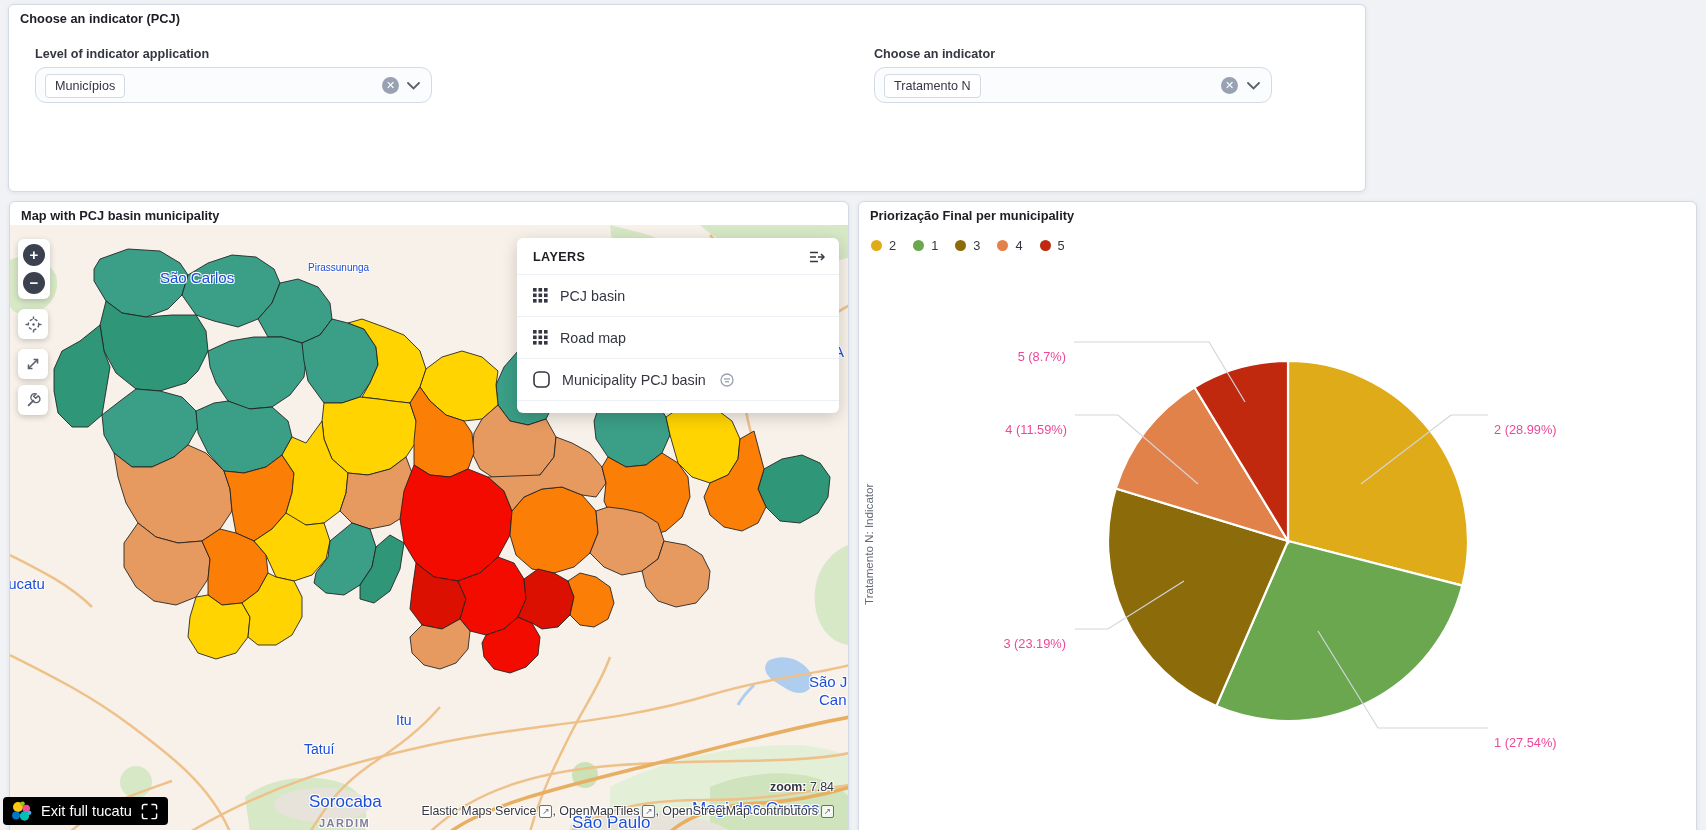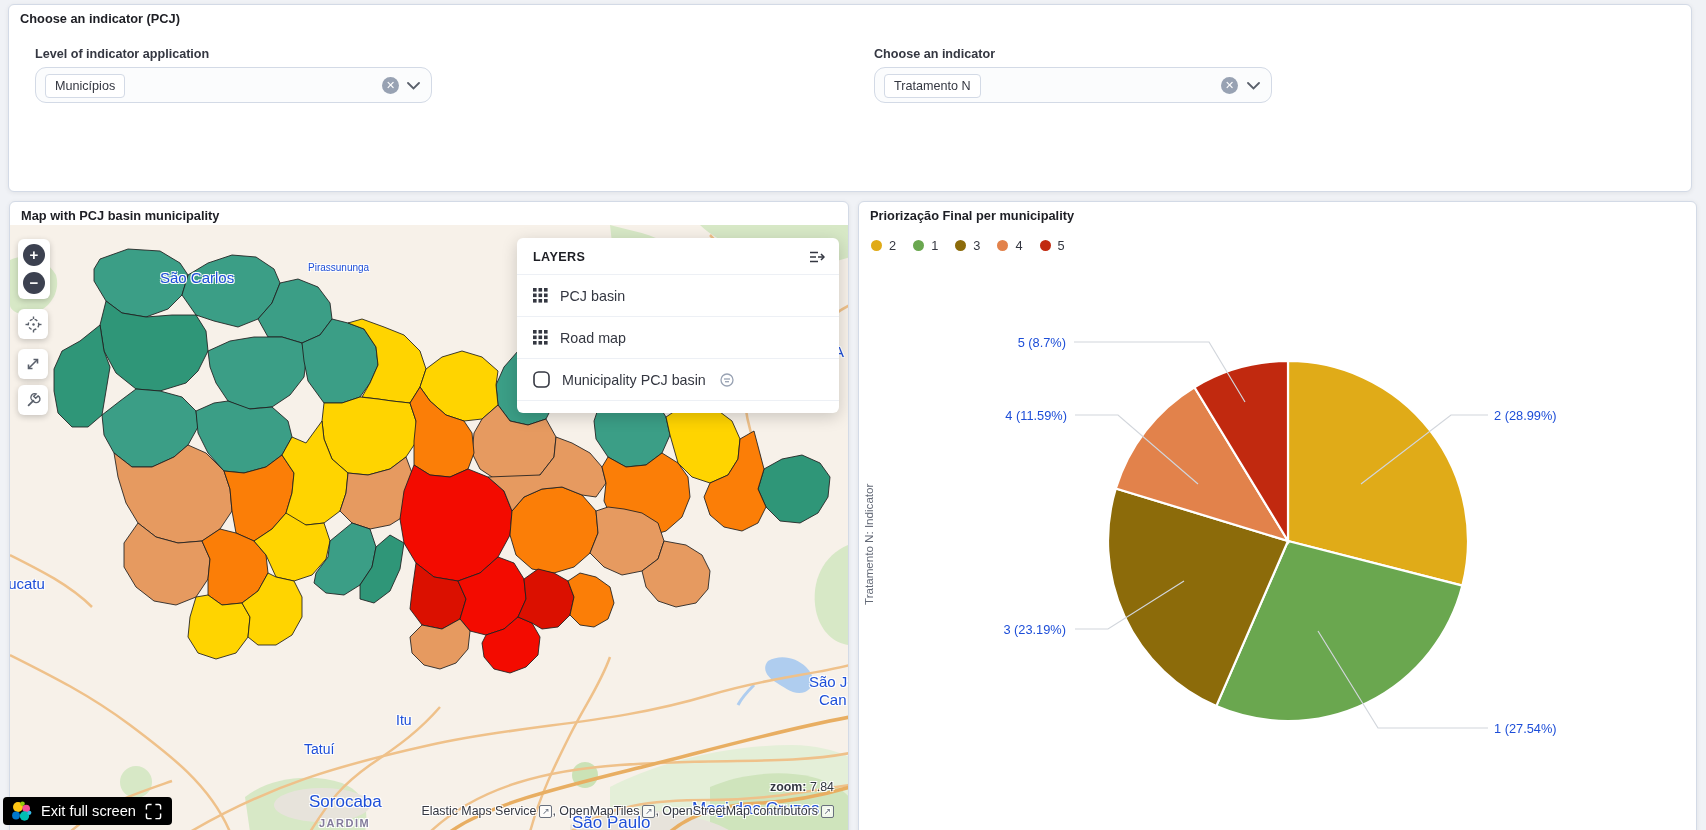--- a/index.html
+++ b/index.html
@@ -1,20 +1,20 @@
 <!DOCTYPE html>
 <html><head>
 <meta charset="utf-8">
 <style>
   html,body{margin:0;padding:0;background:#f6f7fa;font-family:"Liberation Sans","DejaVu Sans",sans-serif;}
   #stage{position:relative;width:1706px;height:830px;overflow:hidden;background:#f0f2f6;}
   .panel{position:absolute;background:#fff;border:1px solid #d3dae6;border-radius:6px;box-shadow:0 1px 5px rgba(0,0,0,.07);box-sizing:border-box;}
   .panel-title{position:absolute;left:11px;top:6px;font-size:12.8px;font-weight:bold;color:#1d1e24;}
   
-  #top-panel{left:8px;top:4px;width:1684px;height:188px;}
+  #top-panel{left:8px;top:4px;width:1358px;height:188px;}
   .ctl-label{position:absolute;font-size:12.6px;font-weight:bold;color:#343741;}
   .combobox{position:absolute;height:36px;background:#fbfcfd;border:1px solid #d3dae6;border-radius:11px;box-sizing:border-box;box-shadow:inset 0 0 0 0 transparent;cursor:pointer;}
   .pill{position:absolute;left:9px;top:6px;height:22px;line-height:22px;padding:0 9px;background:#fff;border:1px solid #d3dae6;border-radius:4px;font-size:12.6px;color:#343741;white-space:nowrap;}
   .combo-clear{position:absolute;top:9px;width:17px;height:17px;border-radius:50%;background:#98a2b3;color:#fff;font-size:11px;line-height:17px;text-align:center;font-weight:bold;cursor:pointer;}
   .combo-caret{position:absolute;top:14px;cursor:pointer;}
   
   #map-panel{left:9px;top:201px;width:840px;height:639px;}
   #map-canvas{position:absolute;left:0;top:23px;right:0;bottom:0;overflow:hidden;border-radius:0 0 6px 6px;cursor:grab;}
   #map-svg{position:absolute;left:0;top:0;}
   .city{position:absolute;color:#1d4ed8;white-space:nowrap;text-shadow:-1px -1px 0 rgba(255,255,255,.95),1px -1px 0 rgba(255,255,255,.95),-1px 1px 0 rgba(255,255,255,.95),1px 1px 0 rgba(255,255,255,.95);}
@@ -30,21 +30,21 @@
   .ext{display:inline-block;font-size:9px;border:1px solid #69707d;border-radius:2px;width:11px;height:11px;line-height:10px;text-align:center;color:#69707d;margin-left:3px;vertical-align:1px;background:rgba(255,255,255,.7);}
   .attr-link{cursor:pointer;}
   #exit-fs{position:absolute;left:3px;top:797px;height:28px;display:flex;align-items:center;gap:9px;background:#000;border:none;border-radius:4px;color:#fff;font-size:14.6px;font-family:inherit;padding:0 10px 0 8px;cursor:pointer;}
   
   #pie-panel{left:858px;top:201px;width:839px;height:639px;}
   #pie-legend{position:absolute;left:12px;top:36px;display:flex;gap:17px;align-items:center;}
   .leg-item{display:flex;align-items:center;gap:7px;cursor:pointer;}
   .leg-dot{width:11px;height:11px;border-radius:50%;}
   .leg-label{font-size:12.8px;color:#343741;}
   #pie-axis-label{position:absolute;left:3px;top:272px;height:140px;writing-mode:vertical-rl;transform:rotate(180deg);font-size:11.6px;color:#646a77;text-align:center;}
-  .pie-label{position:absolute;font-size:12.8px;color:#1d4ed8;white-space:nowrap;transform:translateY(-50%);}
+  .pie-label{position:absolute;font-size:12.8px;color:#ec4899;white-space:nowrap;transform:translateY(-50%);margin-top:14px;}
 </style>
 </head>
 <body>
 
 <div id="stage">
 
   <section class="panel" id="top-panel">
     <div class="panel-title">Choose an indicator (PCJ)</div>
 
     <div class="ctl-label" style="left:26px;top:42px;">Level of indicator application</div>
@@ -318,19 +318,19 @@
 
   <button id="exit-fs">
     <svg width="21" height="21" viewBox="0 0 21 21">
       <circle cx="7" cy="6" r="5" fill="#FEC514"></circle>
       <circle cx="11.5" cy="2.8" r="2.3" fill="#93C90E"></circle>
       <circle cx="15.2" cy="7.5" r="3.8" fill="#F04E98"></circle>
       <circle cx="5" cy="14.5" r="3.9" fill="#0077CC"></circle>
       <circle cx="13.5" cy="15" r="4.7" fill="#00BFB3"></circle>
       <circle cx="18.3" cy="11.8" r="2.1" fill="#36B9E6"></circle>
     </svg>
-    <span>Exit full screen</span>
+    <span>Exit full tucatu</span>
     <svg width="17" height="17" viewBox="0 0 18 18">
       <path d="M7 1.5 H3.5 A2 2 0 0 0 1.5 3.5 V7 M11 1.5 H14.5 A2 2 0 0 1 16.5 3.5 V7 M16.5 11 V14.5 A2 2 0 0 1 14.5 16.5 H11 M1.5 11 V14.5 A2 2 0 0 0 3.5 16.5 H7" fill="none" stroke="#fff" stroke-width="1.5"></path>
     </svg>
   </button>
 
 </div>
 
 </body></html>

